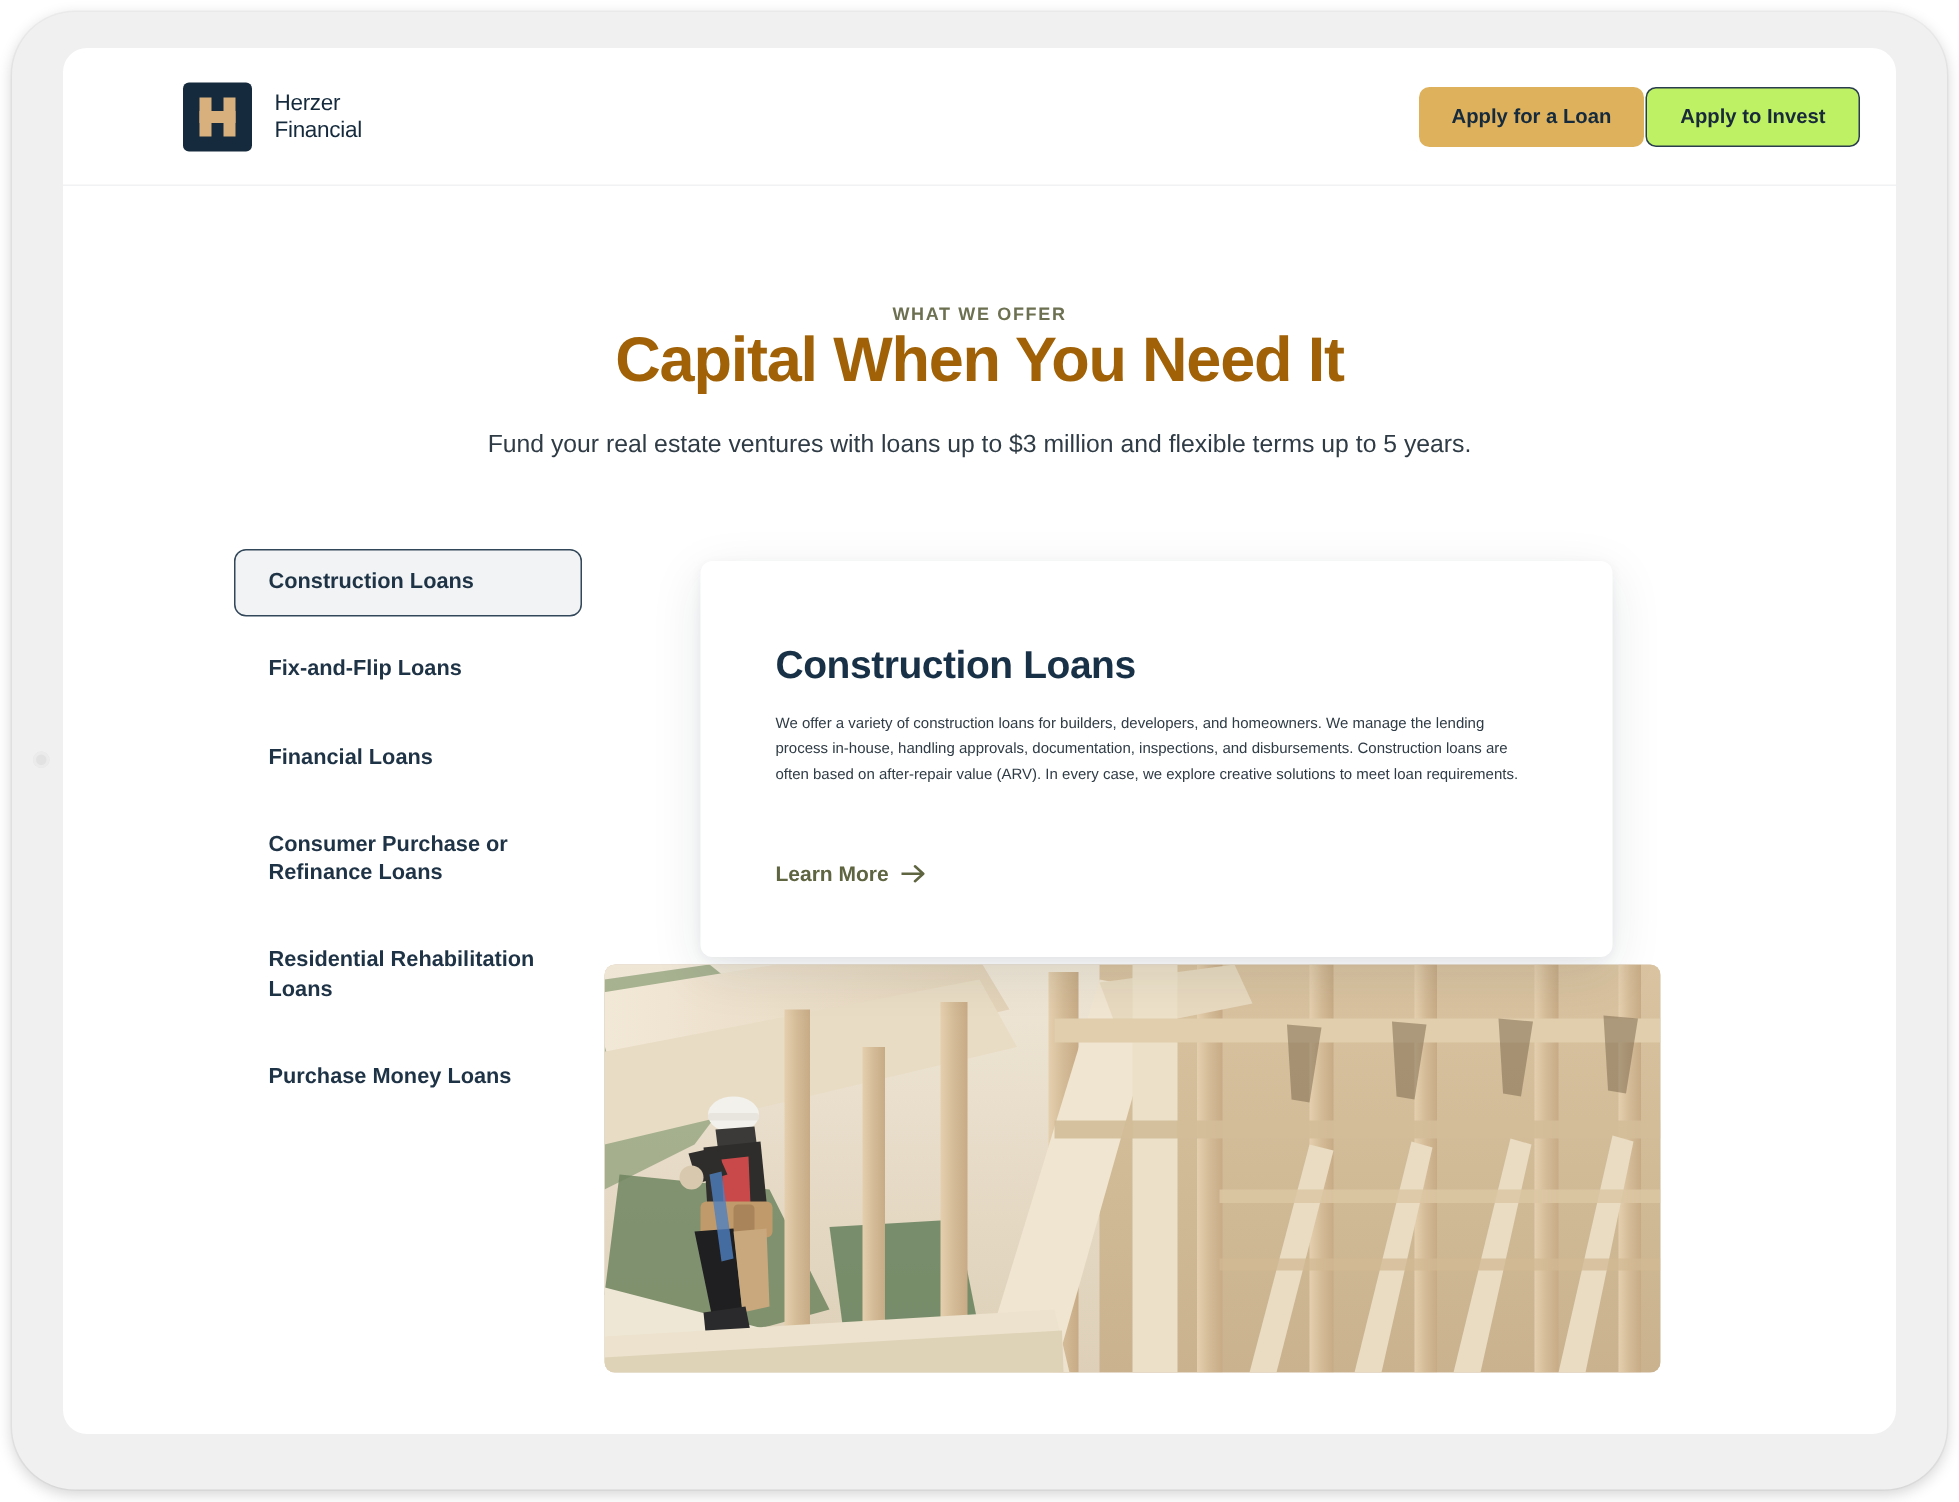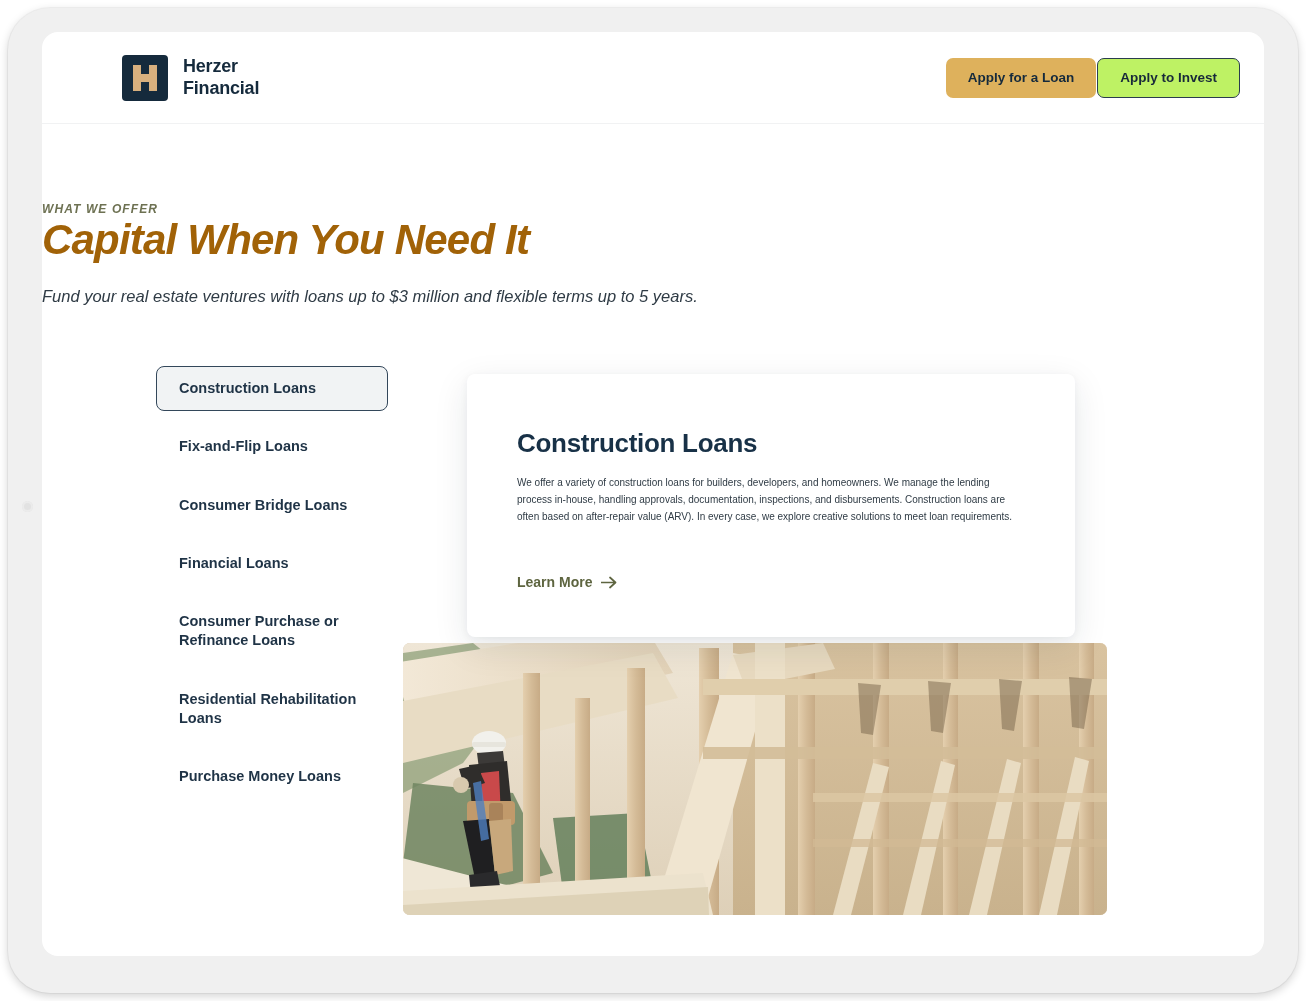--- a/index.html
+++ b/index.html
@@ -70,22 +70,22 @@
   .logo-mark .h-left { left: 11px; }
   .logo-mark .h-right { left: 27px; }
   .logo-mark .h-bar {
     position: absolute;
     left: 11px; top: 19px;
     width: 24px; height: 8px;
     background: #d8b07e;
   }
   .brand-name {
     color: #152a3c;
-    font-size: 18px;
-    font-weight: bold;
+    font-size: 15px;
+    font-weight: normal;
     line-height: 1.18;
     letter-spacing: -0.2px;
   }
 
   .main-nav {
     display: flex;
     align-items: center;
     gap: 30px;
     margin-left: 88px;
   }
@@ -126,21 +126,21 @@
     white-space: nowrap;
   }
   .btn-primary { background: #deb15c; color: #152a3c; border: none; }
   .btn-outline {
     background: #bef264;
     color: #18293a;
     border: 1.5px solid #2a3d4e;
   }
 
   
-  .hero { padding-top: 78px; font-style: italic; }
+  .hero { text-align: center; padding-top: 78px; }
   .eyebrow {
     color: #6d7152;
     font-size: 12px;
     font-weight: bold;
     letter-spacing: 1.1px;
     text-transform: uppercase;
   }
   .hero-title {
     color: #a16207;
     font-size: 42px;
@@ -265,21 +265,20 @@
       <div class="eyebrow">WHAT WE OFFER</div>
       <h1 class="hero-title">Capital When You Need It</h1>
       <p class="hero-sub">Fund your real estate ventures with loans up to $3 million and flexible terms up to 5 years.</p>
     </section>
 
     <section class="offerings">
 
       <div class="tab-list">
         <div class="tab-item active">Construction Loans</div>
         <div class="tab-item">Fix-and-Flip Loans</div>
-        <div class="tab-item">Consumer Bridge Loans</div>
         <div class="tab-item">Financial Loans</div>
         <div class="tab-item">Consumer Purchase or Refinance Loans</div>
         <div class="tab-item">Residential Rehabilitation Loans</div>
         <div class="tab-item">Purchase Money Loans</div>
       </div>
 
       <div class="panel-photo">
         <svg viewBox="0 0 704 272" preserveAspectRatio="xMidYMid slice">
           <defs>
             <linearGradient id="sky" x1="0" y1="0" x2="0" y2="1">

